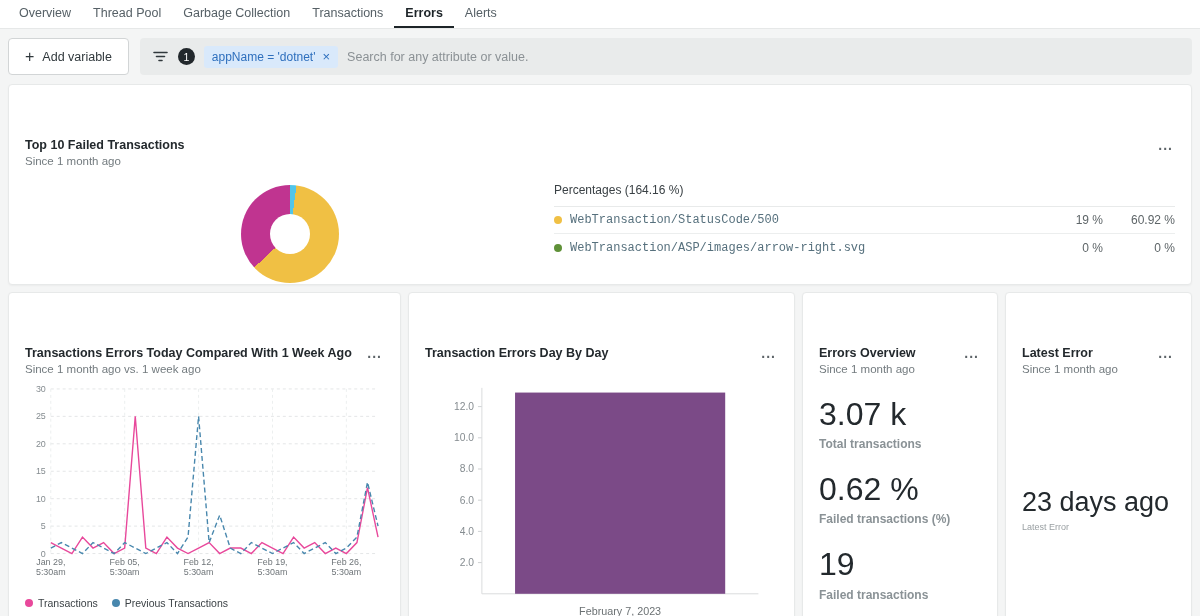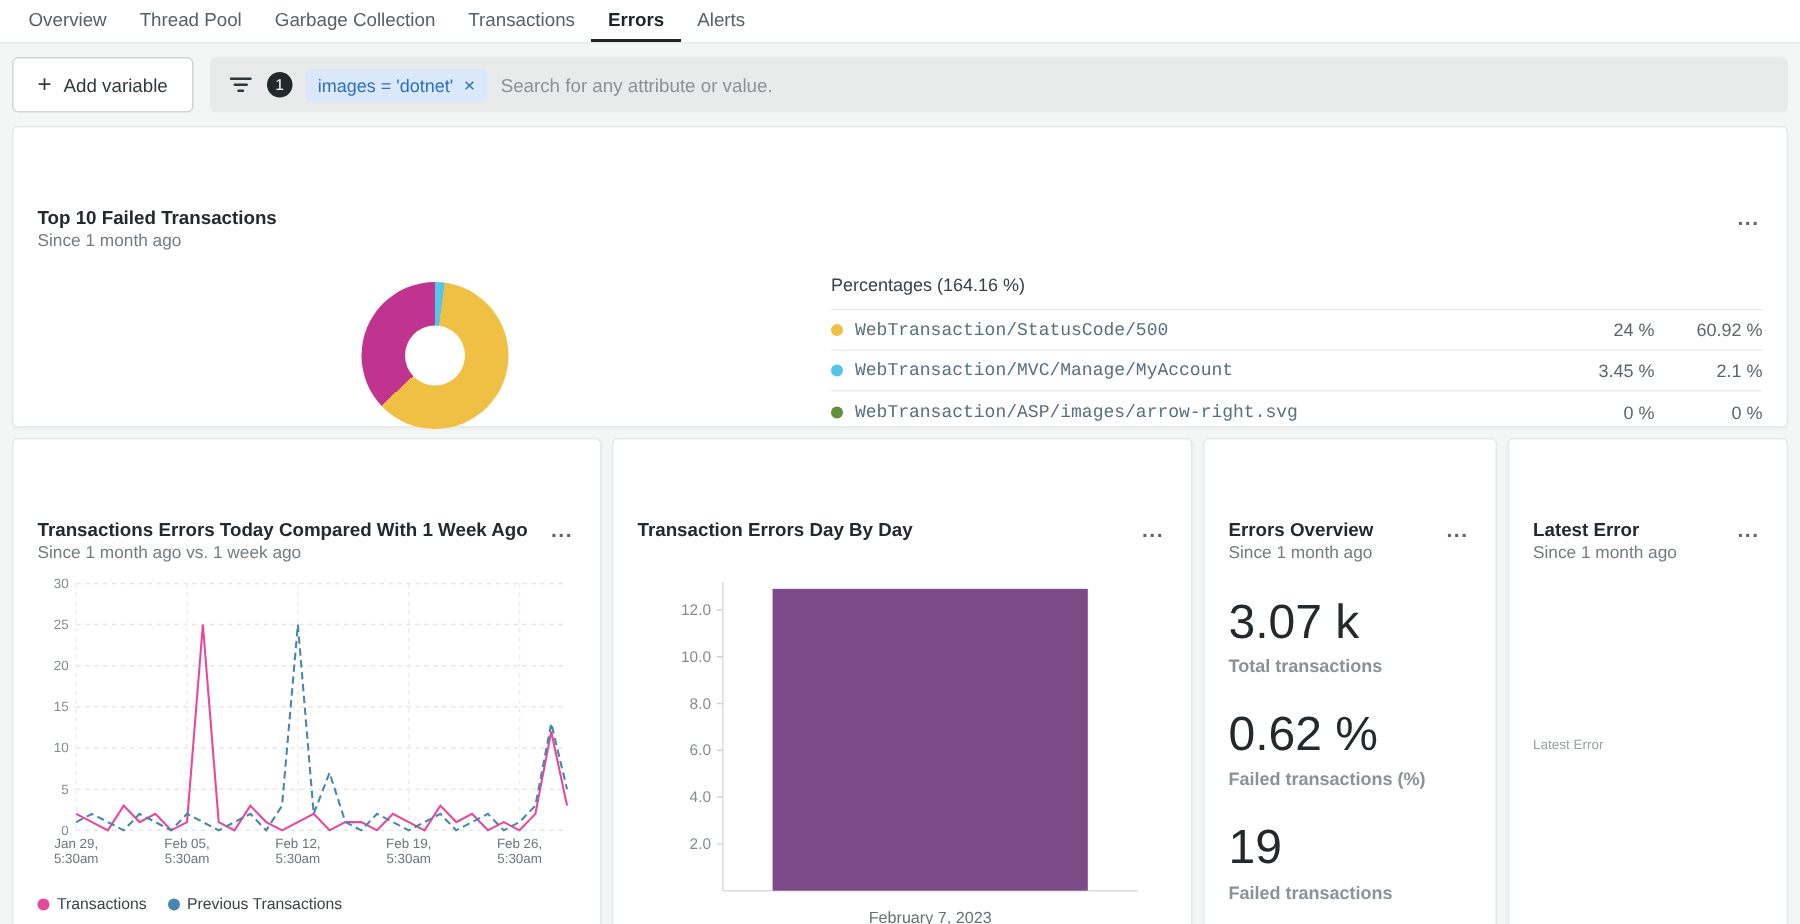--- a/index.html
+++ b/index.html
@@ -83,21 +83,21 @@
     <button class="add-var">
       <span class="plus">+</span>
       <span>Add variable</span>
     </button>
     <div class="searchbar">
       <svg width="17" height="15" viewBox="0 0 17 15">
         <path d="M2 3.5h13M4.5 7.5h8M7 11.5h3" stroke="#30383c" stroke-width="1.6" fill="none" stroke-linecap="round"></path>
       </svg>
       <span class="badge">1</span>
       <span class="chip">
-        <span>images = 'dotnet'</span>
+        <span>appName = 'dotnet'</span>
         <span class="chip-x">×</span>
       </span>
       <input class="search-input" placeholder="Search for any attribute or value." style="">
     </div>
   </div>
 
   <section class="card top-card">
     <div class="card-head">
       <div>
         <div class="card-title">Top 10 Failed Transactions</div>
@@ -107,28 +107,22 @@
     </div>
     <div class="top-card-content">
       <div class="donut-wrap">
         <div class="donut" style="background: conic-gradient(rgb(82, 197, 233) 0deg, rgb(82, 197, 233) 7.56deg, rgb(240, 192, 68) 7.56deg, rgb(240, 192, 68) 226.872deg, rgb(192, 52, 144) 226.872deg, rgb(192, 52, 144) 360deg);"></div>
       </div>
       <div class="legend-table">
         <div class="legend-head">Percentages (164.16 %)</div>
         <div class="legend-row">
           <span class="dot" style="background: rgb(240, 192, 68);"></span>
           <span class="legend-label">WebTransaction/StatusCode/500</span>
-          <span class="pct1">24 %</span>
+          <span class="pct1">19 %</span>
           <span class="pct2">60.92 %</span>
-        </div>
-        <div class="legend-row">
-          <span class="dot" style="background: rgb(82, 197, 233);"></span>
-          <span class="legend-label">WebTransaction/MVC/Manage/MyAccount</span>
-          <span class="pct1">3.45 %</span>
-          <span class="pct2">2.1 %</span>
         </div>
         <div class="legend-row">
           <span class="dot" style="background: rgb(95, 145, 56);"></span>
           <span class="legend-label">WebTransaction/ASP/images/arrow-right.svg</span>
           <span class="pct1">0 %</span>
           <span class="pct2">0 %</span>
         </div>
       </div>
     </div>
   </section>
@@ -239,18 +233,19 @@
 
     <section class="card c4">
       <div class="card-head">
         <div>
           <div class="card-title">Latest Error</div>
           <div class="card-sub">Since 1 month ago</div>
         </div>
         <button class="menu-btn">...</button>
       </div>
       <div class="billboard">
+        <div class="billboard-value">23 days ago</div>
         <div class="billboard-caption">Latest Error</div>
       </div>
     </section>
 
   </div>
 </div>
 
 </body></html>

